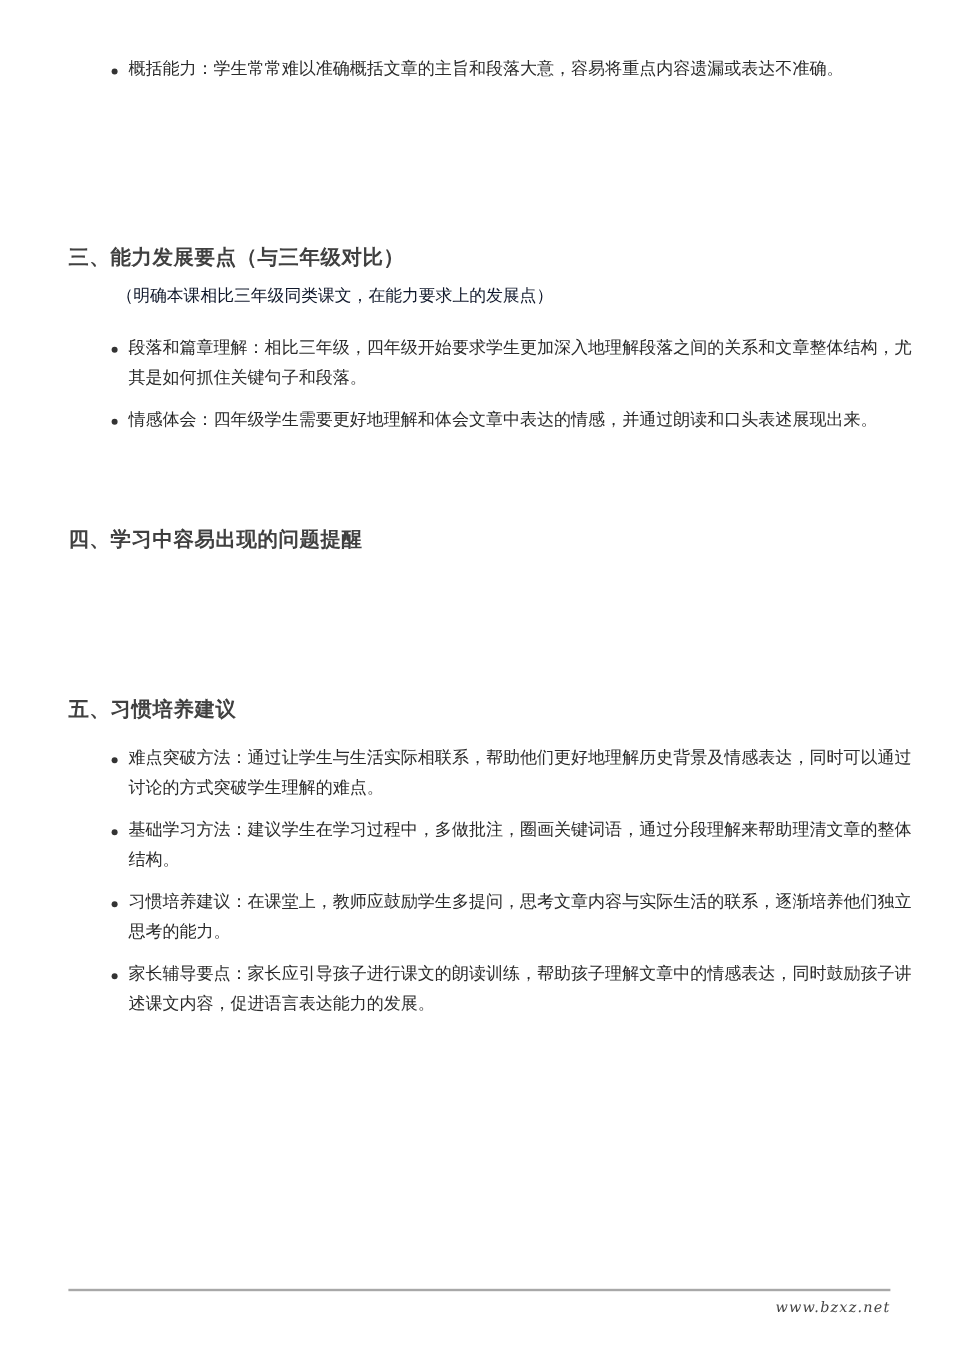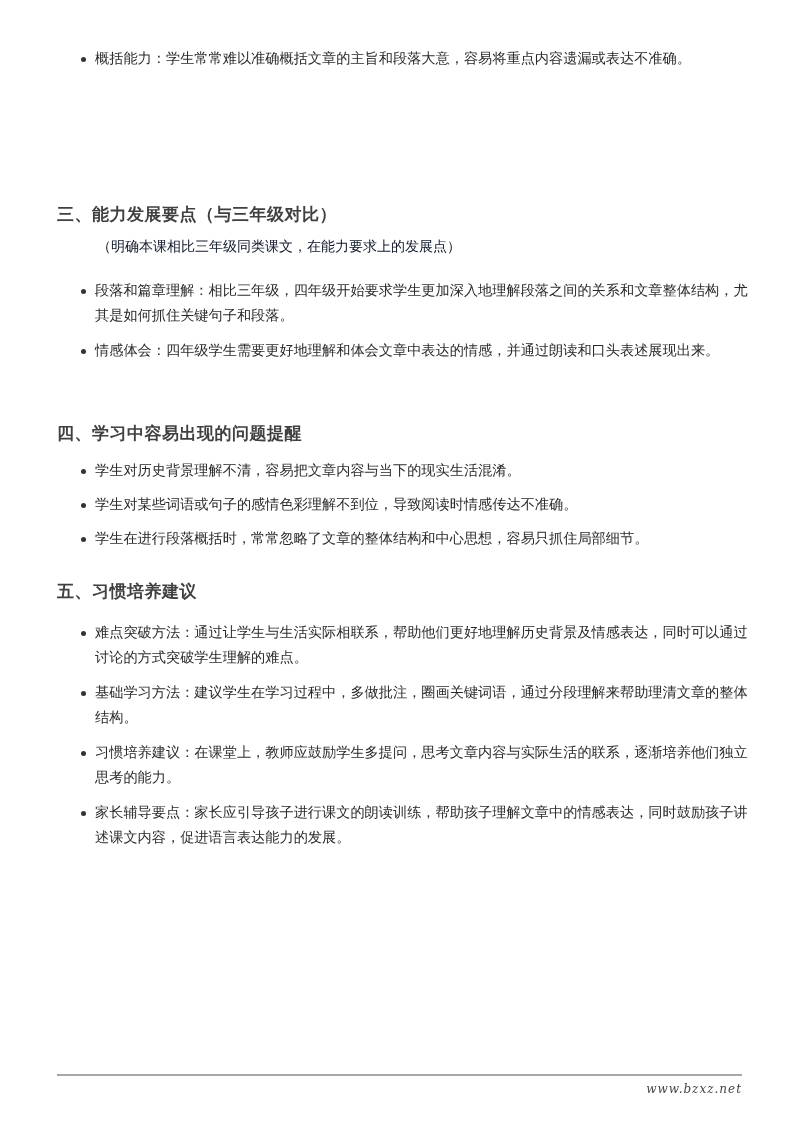--- a/index.html
+++ b/index.html
@@ -8,21 +8,21 @@
     font-family: "DejaVu Serif", "Liberation Serif", serif; color: #222;
   }
   .page { position: absolute; left: 0; top: 0; width: 800px; height: 1130px; }
   .section-title {
     position: absolute; left: 57px; font-size: 17px; font-weight: bold; color: #404040;
     font-family: "DejaVu Sans", "Liberation Sans", sans-serif; letter-spacing: 0.5px;
   }
   .subnote {
     position: absolute; left: 97px; font-size: 14px; color: #0f172a;
   }
-  ul.bullets { position: absolute; left: 4px; margin: 0; padding: 0; list-style: none; width: 698px; }
+  ul.bullets { position: absolute; left: 16px; margin: 0; padding: 0; list-style: none; width: 698px; }
   ul.bullets li {
     position: relative; padding-left: 91px; padding-right: 50px; font-size: 14.2px;
     line-height: 25px; color: #2a2a2a; margin-bottom: 10px; width: 659px;
   }
   ul.bullets li .dot {
     position: absolute; left: 77px; top: 11px; width: 5px; height: 5px; border-radius: 50%; background: #333;
   }
   .watermark {
     position: absolute; left: 372px; top: 985px; font-family: "DejaVu Sans", "Liberation Sans", sans-serif;
     font-weight: bold; font-size: 86px; color: #efefef; letter-spacing: 2px; line-height: 1;
@@ -44,26 +44,21 @@
     <li><span class="dot"></span><span>概括能力：学生常常难以准确概括文章的主旨和段落大意，容易将重点内容遗漏或表达不准确。</span></li>
   </ul>
 
   <div class="section-title" style="top:203px;">三、能力发展要点（与三年级对比）</div>
   <div class="subnote" style="top:238px;">（明确本课相比三年级同类课文，在能力要求上的发展点）</div>
   <ul class="bullets" style="top:278px;">
     <li><span class="dot"></span><span>段落和篇章理解：相比三年级，四年级开始要求学生更加深入地理解段落之间的关系和文章整体结构，尤其是如何抓住关键句子和段落。</span></li>
     <li><span class="dot"></span><span>情感体会：四年级学生需要更好地理解和体会文章中表达的情感，并通过朗读和口头表述展现出来。</span></li>
   </ul>
 
-  <div class="section-title" style="top:422px;">四、学习中容易出现的问题提醒</div>
-  <ul class="bullets" style="top:458px;">
-    <li style="margin-bottom:9px;"><span class="dot"></span><span>学生对历史背景理解不清，容易把文章内容与当下的现实生活混淆。</span></li>
-    <li style="margin-bottom:9px;"><span class="dot"></span><span>学生对某些词语或句子的感情色彩理解不到位，导致阅读时情感传达不准确。</span></li>
-    <li><span class="dot"></span><span>学生在进行段落概括时，常常忽略了文章的整体结构和中心思想，容易只抓住局部细节。</span></li>
-  </ul>
+  <div class="section-title" style="top:438px;">四、学习中容易出现的问题提醒</div>
 
   <div class="section-title" style="top:580px;">五、习惯培养建议</div>
   <ul class="bullets" style="top:620px;">
     <li><span class="dot"></span><span>难点突破方法：通过让学生与生活实际相联系，帮助他们更好地理解历史背景及情感表达，同时可以通过讨论的方式突破学生理解的难点。</span></li>
     <li><span class="dot"></span><span>基础学习方法：建议学生在学习过程中，多做批注，圈画关键词语，通过分段理解来帮助理清文章的整体结构。</span></li>
     <li><span class="dot"></span><span>习惯培养建议：在课堂上，教师应鼓励学生多提问，思考文章内容与实际生活的联系，逐渐培养他们独立思考的能力。</span></li>
     <li><span class="dot"></span><span>家长辅导要点：家长应引导孩子进行课文的朗读训练，帮助孩子理解文章中的情感表达，同时鼓励孩子讲述课文内容，促进语言表达能力的发展。</span></li>
   </ul>
 
   <div class="footer-line"></div>

